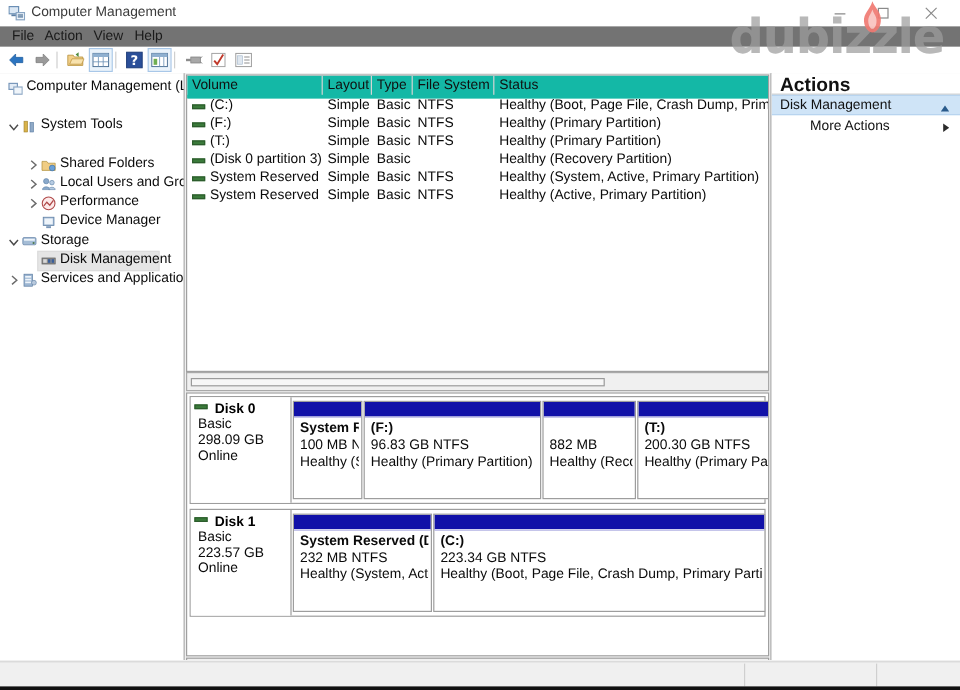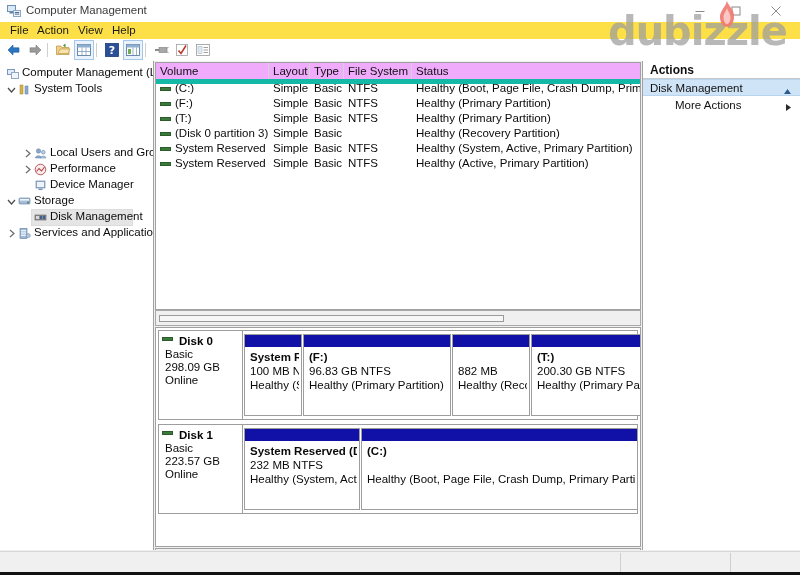--- a/index.html
+++ b/index.html
@@ -13,21 +13,21 @@
 
   
   .titlebar{position:absolute;left:0;top:0;width:800px;height:22px;background:#fff;}
   .titlebar .appicon{position:absolute;left:7px;top:4px;width:14px;height:14px;}
   .titlebar .title{position:absolute;left:26px;top:4px;font-size:11.5px;color:#3b3b3b;white-space:nowrap;}
   .wbtn{position:absolute;top:0;width:36px;height:22px;cursor:default;}
   .wbtn svg{position:absolute;left:50%;top:50%;transform:translate(-50%,-50%);}
   .wmin{right:82px;} .wmax{right:46px;} .wclose{right:6px;}
 
   
-  .menubar{position:absolute;left:0;top:22px;width:800px;height:17px;background:#fde047;}
+  .menubar{position:absolute;left:0;top:22px;width:800px;height:17px;background:#737373;}
   .menuitem{position:absolute;top:2px;height:14px;font-size:11.5px;color:#1a1a1a;padding:0 2px;cursor:default;}
 
   
   .toolbar{position:absolute;left:0;top:39px;width:800px;height:22px;background:#fff;border-bottom:1px solid #d9d9d9;}
   .tb{position:absolute;top:2px;width:18px;height:18px;cursor:default;}
   .tb svg{position:absolute;left:1px;top:1px;}
   .tbsep{position:absolute;top:4px;width:1px;height:14px;background:#cfcfcf;}
   .tbframe{outline:1px solid #a8c7e8;background:#eaf3fb;}
 
   
@@ -40,21 +40,21 @@
   
   .trow{position:absolute;left:0;height:16px;white-space:nowrap;cursor:default;font-size:11.5px;color:#0b0b0b;}
   .trow .lbl{position:absolute;top:1px;}
   .chev{position:absolute;width:11px;height:11px;top:3px;}
   .ticon{position:absolute;width:13px;height:13px;top:2px;}
   .tsel{position:absolute;background:#e5e5e5;border:1px solid #dcdcdc;height:15px;}
 
   
   .vlist{position:absolute;left:1px;top:1px;width:486px;height:248px;background:#fff;border:1px solid #a0a0a0;
          box-sizing:border-box;overflow:hidden;}
-  .vhead{position:absolute;left:0;top:0;height:16px;width:100%;background:#f0abfc;border-bottom:5px solid #14b8a6;}
+  .vhead{position:absolute;left:0;top:0;height:16px;width:100%;background:#14b8a6;border-bottom:3px solid #14b8a6;}
   .vhcell{position:absolute;top:0;height:16px;font-size:11.5px;color:#101010;
           border-right:1px solid #d4d4d4;box-sizing:border-box;padding-left:4px;line-height:16px;
           white-space:nowrap;overflow:hidden;cursor:default;}
   .vrow{position:absolute;left:0;height:15px;width:100%;white-space:nowrap;cursor:default;}
   .vcell{position:absolute;top:0;height:15px;line-height:15px;font-size:11.5px;color:#0a0a0a;white-space:nowrap;overflow:hidden;}
   .vicon{position:absolute;left:4px;top:6px;width:11px;height:4px;background:#3a7a3a;border:1px solid #2c5c2c;box-sizing:border-box;}
   .hscroll{position:absolute;left:1px;top:249px;width:486px;height:16px;background:#f0f0f0;border:1px solid #a9a9a9;box-sizing:border-box;}
   .hthumb{position:absolute;left:3px;top:4px;height:7px;border:1px solid #9a9a9a;background:#f7f7f7;box-sizing:border-box;}
 
   
@@ -70,21 +70,21 @@
   .part{position:absolute;top:3px;bottom:3px;background:#fff;border:1px solid #9d9d9d;box-sizing:border-box;overflow:hidden;}
   .partcap{position:absolute;left:0;top:0;right:0;height:12px;background:#1111a8;border-bottom:1px solid #fff;}
   .ptxt{position:absolute;left:5px;right:2px;font-size:11.5px;color:#0a0a0a;white-space:nowrap;overflow:hidden;}
   .ptxt.b{font-weight:bold;}
 
   
   .legend{position:absolute;left:1px;top:487px;width:486px;height:20px;background:#f0f0f0;border:1px solid #a0a0a0;box-sizing:border-box;}
 
   
   .ahead{position:absolute;left:0;top:0;width:157px;height:17px;background:#fff;border-bottom:1px solid #c9c9c9;}
-  .ahead span{position:absolute;left:7px;top:2px;font-size:12px;font-weight:bold;color:#111;}
+  .ahead span{position:absolute;left:7px;top:2px;font-size:16px;font-weight:bold;color:#111;}
   .arow{position:absolute;left:0;width:157px;height:17px;cursor:default;}
   .arow.sel{background:#cfe4f7;border-top:1px solid #b8d4ef;border-bottom:1px solid #b8d4ef;box-sizing:border-box;}
   .arow .atext{position:absolute;top:2px;font-size:11.5px;color:#111;white-space:nowrap;}
   .acaret{position:absolute;right:8px;top:5px;}
 
   
   .status{position:absolute;left:0;top:551px;width:800px;height:21px;background:#f0f0f0;border-top:1px solid #d6d6d6;}
   .statsep{position:absolute;top:1px;width:1px;height:19px;background:#cfcfcf;}
   .bottomline{position:absolute;left:0;top:572px;width:800px;height:3px;background:#111;}
 
@@ -211,29 +211,39 @@
   <div class="tree" id="tree">
       <div class="trow" style="top: 4px; width: 153px;">
         <span class="ticon" style="left: 6px;"><svg width="13" height="13" viewBox="0 0 13 13">
             <rect x="1" y="2" width="8" height="6" fill="#7a98bb"></rect>
             <rect x="2" y="3" width="6" height="4" fill="#e3ecf6"></rect>
             <rect x="5" y="5" width="8" height="7" fill="#8fa9c6"></rect>
             <rect x="6" y="6" width="6" height="5" fill="#f0f5fa"></rect>
           </svg></span>
         <span class="lbl" style="left: 22px;">Computer Management (Local</span>
       </div>
-      <div class="trow" style="top: 20px; width: 127px;">
+      <div class="trow" style="top: 36px; width: 127px;">
         <span class="chev" style="left: 6px;"><svg width="11" height="11" viewBox="0 0 11 11">
             <path d="M2 4 L5.5 8 L9 4" fill="none" stroke="#4b4b4b" stroke-width="1.2"></path>
           </svg></span>
         <span class="ticon" style="left: 18px;"><svg width="13" height="13" viewBox="0 0 13 13">
             <rect x="2" y="2" width="3" height="9" fill="#d8b24a" stroke="#a0812e" stroke-width=".5"></rect>
             <rect x="7" y="3" width="3" height="8" fill="#8fa9c6" stroke="#5d7ea3" stroke-width=".5"></rect>
           </svg></span>
         <span class="lbl" style="left: 34px;">System Tools</span>
+      </div>
+      <div class="trow" style="top: 68px; width: 153px;">
+        <span class="chev" style="left: 22px;"><svg width="11" height="11" viewBox="0 0 11 11">
+            <path d="M4 2 L8 5.5 L4 9" fill="none" stroke="#6b6b6b" stroke-width="1.2"></path>
+          </svg></span>
+        <span class="ticon" style="left: 34px;"><svg width="13" height="13" viewBox="0 0 13 13">
+            <path d="M1 3.5 L5 3.5 L6 5 L12 5 L12 11 L1 11 Z" fill="#f0cd84" stroke="#b08f3c" stroke-width=".6"></path>
+            <circle cx="9.5" cy="9" r="2.4" fill="#6aa0d8" stroke="#3e6e9e" stroke-width=".5"></circle>
+          </svg></span>
+        <span class="lbl" style="left: 50px;">Shared Folders</span>
       </div>
       <div class="trow" style="top: 84px; width: 153px;">
         <span class="chev" style="left: 22px;"><svg width="11" height="11" viewBox="0 0 11 11">
             <path d="M4 2 L8 5.5 L4 9" fill="none" stroke="#6b6b6b" stroke-width="1.2"></path>
           </svg></span>
         <span class="ticon" style="left: 34px;"><svg width="13" height="13" viewBox="0 0 13 13">
             <circle cx="4.5" cy="4" r="2.2" fill="#8aa9cb" stroke="#5b7fa5" stroke-width=".5"></circle>
             <path d="M1.4 11 C1.4 7.9 7.6 7.9 7.6 11 Z" fill="#8aa9cb" stroke="#5b7fa5" stroke-width=".5"></path>
             <circle cx="9.3" cy="5.2" r="1.9" fill="#b7cce3" stroke="#5b7fa5" stroke-width=".5"></circle>
             <path d="M6.6 11 C6.6 8.4 12 8.4 12 11 Z" fill="#b7cce3" stroke="#5b7fa5" stroke-width=".5"></path>
@@ -407,20 +417,21 @@
           <div class="parts">
             <div class="part" style="left: 0px; width: 116px;">
               <div class="partcap"></div>
               <div class="ptxt b" style="top:16px">System Reserved  (D:)</div>
               <div class="ptxt" style="top:30px">232 MB NTFS</div>
               <div class="ptxt" style="top:44px">Healthy (System, Active, Primary Partition)</div>
             </div>
             <div class="part" style="left: 117px; width: 277px;">
               <div class="partcap"></div>
               <div class="ptxt b" style="top:16px">(C:)</div>
+              <div class="ptxt" style="top:30px">223.34 GB NTFS</div>
               <div class="ptxt" style="top:44px">Healthy (Boot, Page File, Crash Dump, Primary Partition)</div>
             </div>
           </div>
         </div>
       </div>
 
     <div class="legend" id="legend"></div>
   </div>
 
   <div class="actions">

